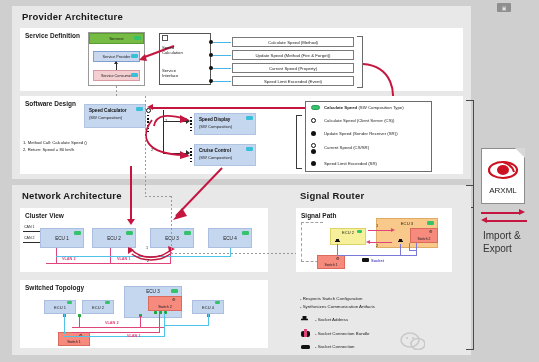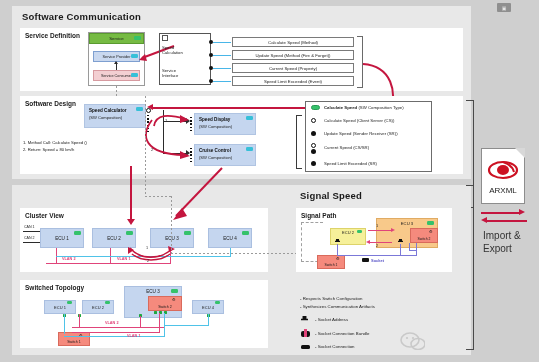--- a/index.html
+++ b/index.html
@@ -81,21 +81,21 @@
 </head>
 <body>
 
 <div id="page">
 
   <div class="topicon" style="left:497px;top:3px;width:14px;height:9px;">
     <span>▣</span>
   </div>
 
   <div class="panel" style="left:12px;top:6px;width:459px;height:173px;"></div>
-  <div class="panel-title" style="left:22px;top:11px;">Software Communication</div>
+  <div class="panel-title" style="left:22px;top:11px;">Provider Architecture</div>
 
   <div class="white-box" style="left:20px;top:28px;width:443px;height:63px;"></div>
   <div class="sub-title" style="left:25px;top:32px;">Service Definition</div>
 
   <div class="blk" style="left:88px;top:32px;width:57px;height:54px;border:0.6px solid #9a9a9a;background:#fff;"></div>
   <div class="svc-top" style="left:89px;top:33px;width:55px;height:11px;">Service</div>
   <div class="chip chip-g" style="left:134px;top:36px;"></div>
 
   <div class="svc-prov" style="left:93px;top:51px;width:47px;height:11px;">Service Provider</div>
   <div class="chip" style="left:131px;top:54px;"></div>
@@ -212,21 +212,22 @@
   <div class="legend-row" style="left:324px;top:145px;">Current Speed (CS/SR)</div>
 
   <div class="dot" style="left:311px;top:161px;width:5px;height:5px;"></div>
   <div class="legend-row" style="left:324px;top:161px;">Speed Limit Exceeded (SR)</div>
 
   <div class="bracket" style="left:296px;top:115px;width:6px;height:54px;border-color:#3a3a3a;transform:scaleX(-1);"></div>
 
   <div class="bracket" style="left:466px;top:100px;width:8px;height:108px;"></div>
 
   <div class="panel" style="left:12px;top:185px;width:459px;height:170px;"></div>
-  <div class="panel-title" style="left:300px;top:190px;">Signal Speed</div>
+  <div class="panel-title" style="left:22px;top:190px;">Network Architecture</div>
+  <div class="panel-title" style="left:300px;top:190px;">Signal Router</div>
 
   <div class="white-box" style="left:20px;top:208px;width:248px;height:64px;"></div>
   <div class="sub-title" style="left:25px;top:212px;">Cluster View</div>
 
   <div class="lbl" style="left:24px;top:225px;font-size:3.6px;">CAN 1</div>
   <div class="ln" style="left:23px;top:231px;width:18px;height:1px;"></div>
   <div class="lbl" style="left:24px;top:236px;font-size:3.6px;">CAN 2</div>
   <div class="ln" style="left:23px;top:242px;width:18px;height:1px;"></div>
 
   <div class="ecu" style="left:40px;top:228px;width:44px;height:20px;">ECU 1</div>

